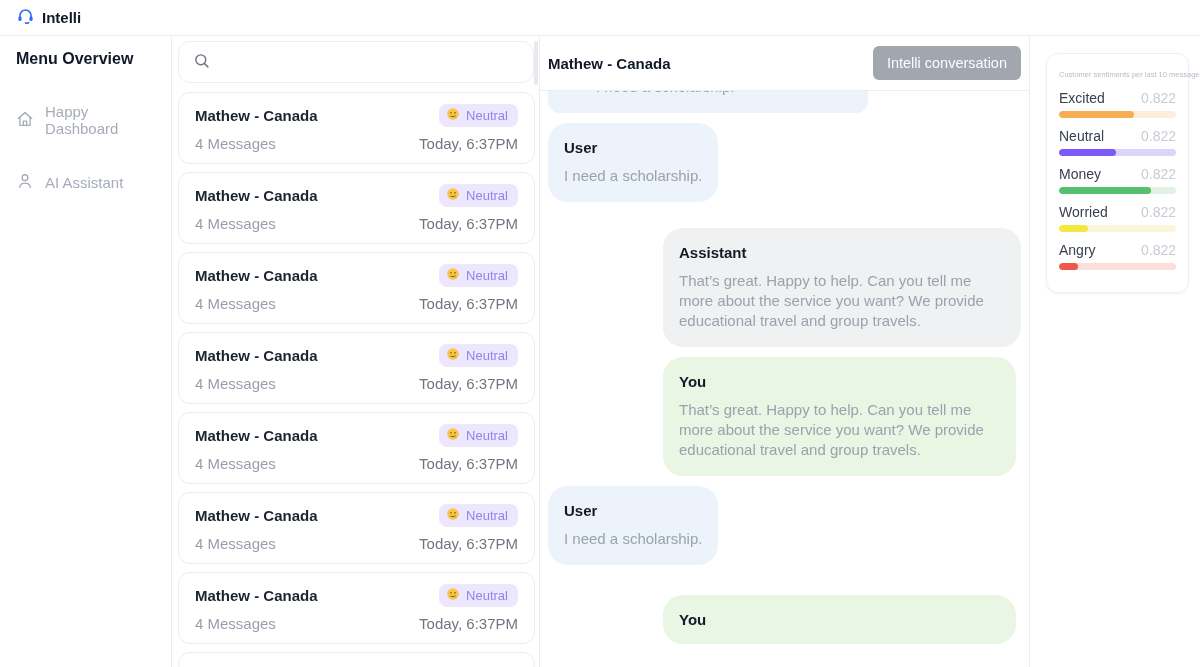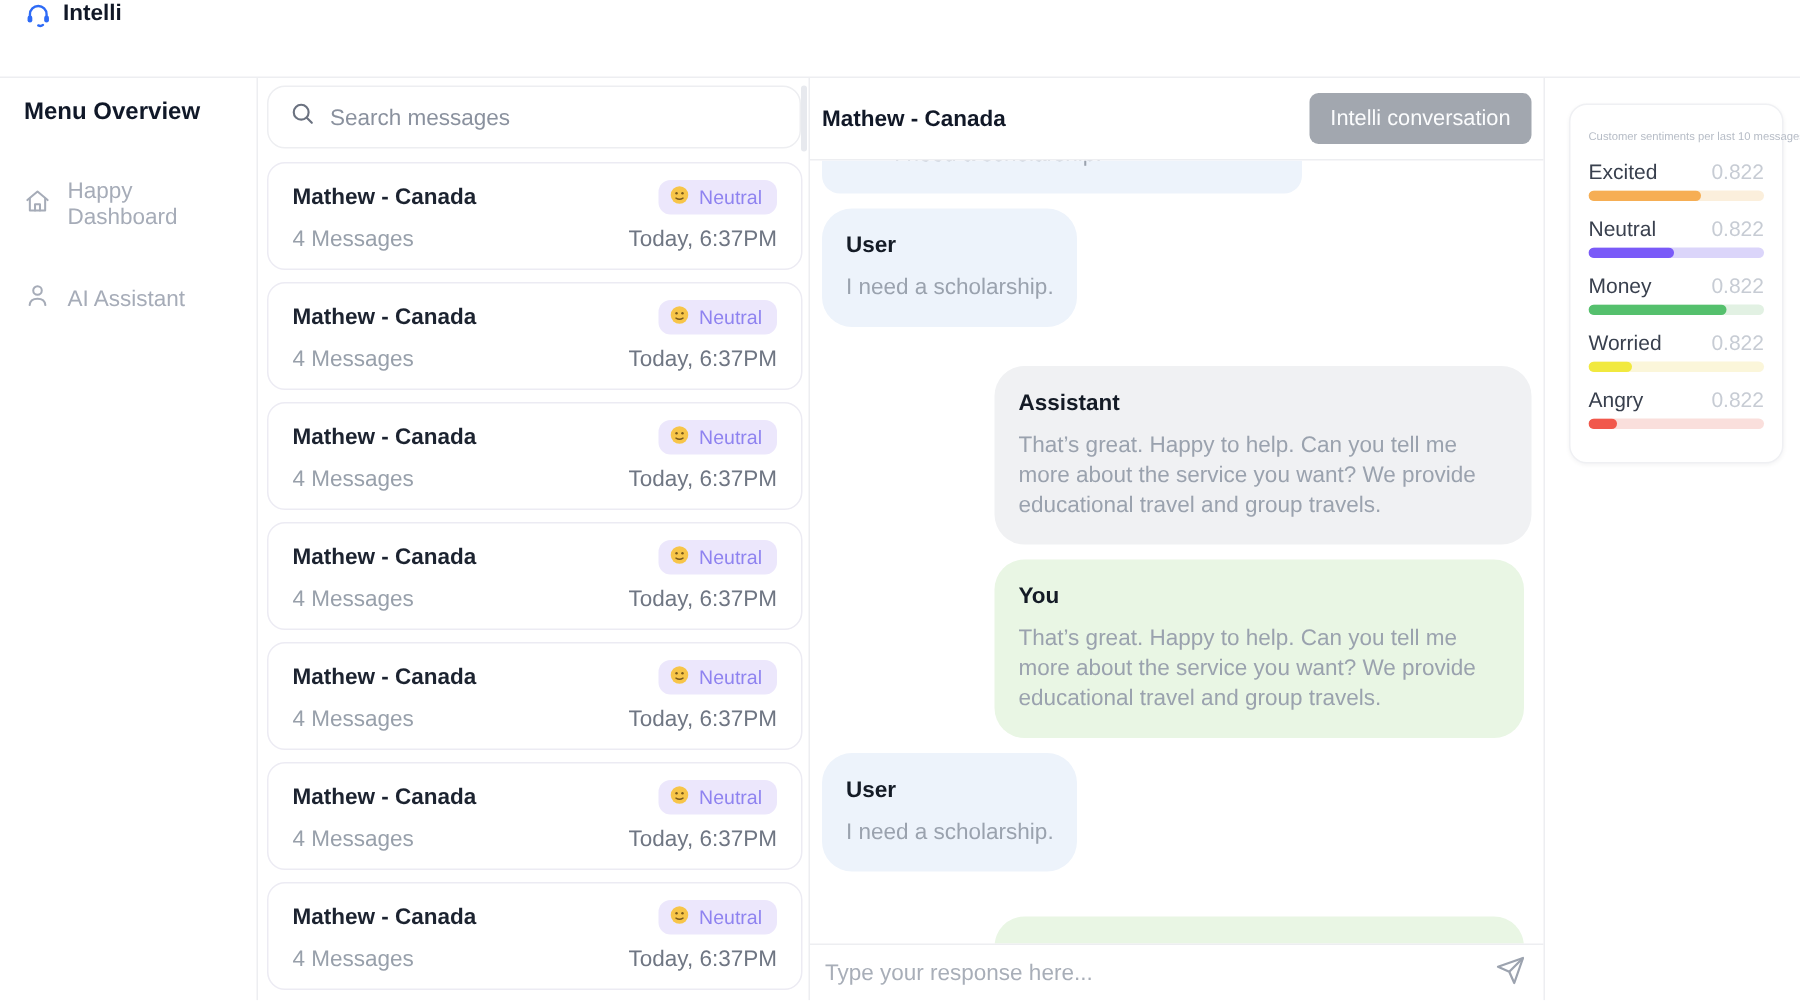--- a/index.html
+++ b/index.html
@@ -1,21 +1,21 @@
 <!DOCTYPE html>
 <html><head>
 <meta charset="utf-8">
 <style>
   * { margin:0; padding:0; box-sizing:border-box; }
   html,body { background:#fff; }
   body { font-family:"Liberation Sans", sans-serif; color:#1F2937; }
   .app { width:1200px; height:667px; background:#fff; overflow:hidden; display:flex; flex-direction:column; }
 
   
-  .topbar { height:52px; border-bottom:1px solid #EDEEF1; display:flex; gap:7px; padding-left:16px; flex:none; }
+  .topbar { height:36px; border-bottom:1px solid #EDEEF1; display:flex; align-items:center; gap:7px; padding-left:16px; flex:none; }
   .brand-name { font-size:15px; font-weight:700; color:#111827; }
 
   .main { flex:1; display:flex; min-height:0; }
 
   
   .sidebar { width:172px; flex:none; border-right:1px solid #EDEEF1; padding:14px 16px 0 16px; }
   .sidebar-title { font-size:16px; font-weight:700; color:#101828; }
   .side-item { display:flex; align-items:center; gap:11px; color:#A6ACB8; font-size:15px; margin-top:35px; cursor:pointer; }
   .side-item:first-of-type { margin-top:37px; }
   .side-item svg { flex:none; }
@@ -118,21 +118,20 @@
     </div>
 
     <div class="convo-col">
       <div class="search-box">
         <span>
           <svg width="17" height="17" viewBox="0 0 24 24" fill="none" stroke="#6B7280" stroke-width="2" stroke-linecap="round">
             <circle cx="11" cy="11" r="7"></circle>
               <path d="M16.5 16.5 21 21"></path>
           </svg>
         </span>
-        <input type="text" placeholder="Search messages" style="">
       </div>
 
       <div class="convo-list">
         <div class="convo-card">
             <div class="convo-row1">
               <span class="convo-name">Mathew - Canada</span>
               <span class="badge">
                 <span>
                   <svg width="14" height="14" viewBox="0 0 24 24">
                     <circle cx="12" cy="12" r="10" fill="#F7C548"></circle>
@@ -303,31 +302,20 @@
           <div class="bubble role-user">
             <div class="bubble-title">User</div>
             <div class="bubble-text">I need a scholarship.</div>
           </div>
           <div class="bubble role-you variant-cut">
             <div class="bubble-title">You</div>
             <div class="bubble-text"></div>
           </div>
       </div>
 
-      <div class="chat-inputbar">
-        <input type="text" placeholder="Type your response here..." style="">
-        <button class="send-btn">
-          <span>
-            <svg width="20" height="20" viewBox="0 0 24 24" fill="none" stroke="#9CA3AF" stroke-width="1.8" stroke-linejoin="round">
-              <path d="M22 2 11 13"></path>
-                <path d="M22 2 15 22l-4-9-9-4z"></path>
-            </svg>
-          </span>
-        </button>
-      </div>
     </div>
 
     <div class="right-panel">
       <div class="panel-card">
         <div class="sent-sub">Customer sentiments per last 10 messages</div>
         <div class="sent-row">
             <div class="sent-row-head">
               <span class="sent-label">Excited</span>
               <span class="sent-value">0.822</span>
             </div>

